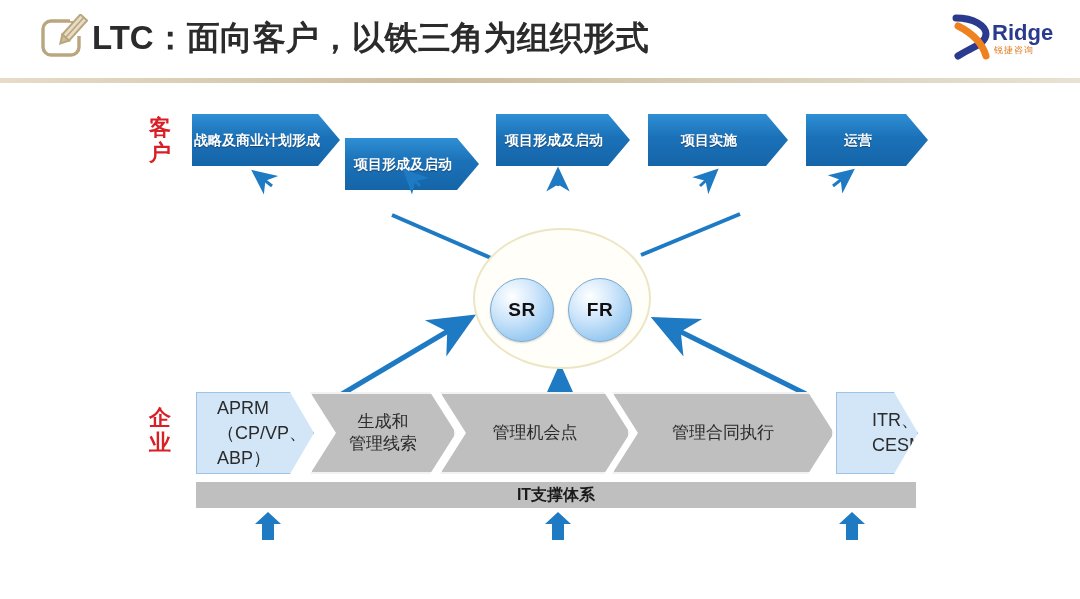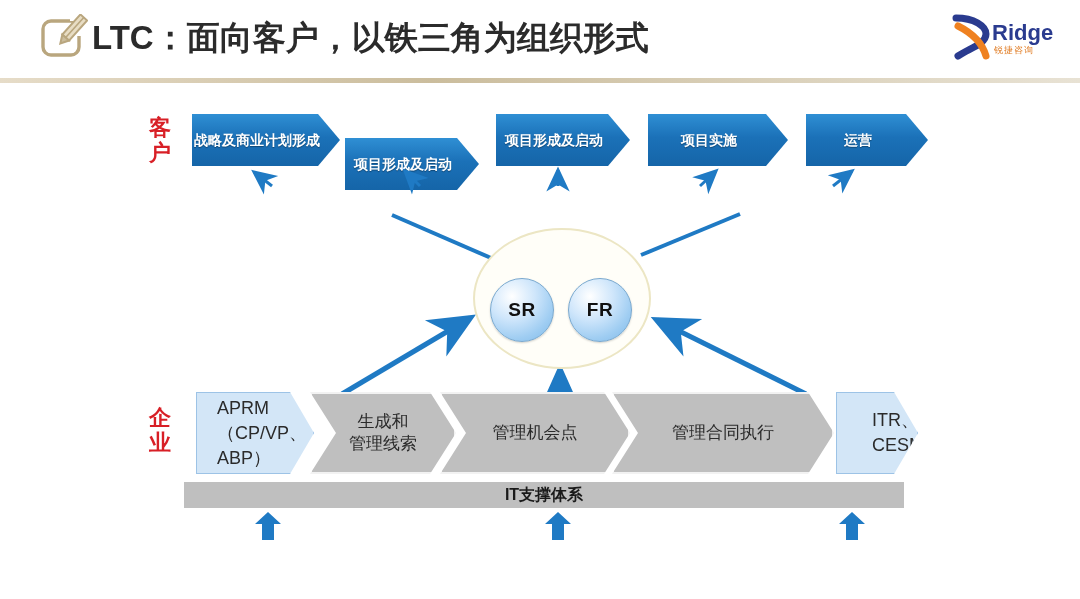--- a/index.html
+++ b/index.html
@@ -111,21 +111,21 @@
   .proc span{
     color:#2b2b2b;font-size:17px;line-height:22px;text-align:center;display:block;width:100%;
   }
   .proc.blue span{text-align:left;padding-left:14px;width:auto;font-size:18px;line-height:25px;}
   .proc.gray span{padding-left:14px;padding-right:14px;}
 
   
   .bar{
     position:absolute;display:flex;align-items:center;justify-content:center;
   }
-  #it-bar{left:184px;top:482px;width:720px;height:26px;background:#bfbfbf;}
+  #it-bar{left:196px;top:482px;width:720px;height:26px;background:#bfbfbf;}
   #it-bar span{font-size:16px;color:#1a1a1a;font-weight:bold;}
   #cesm-bar{left:204px;top:541px;width:712px;height:30px;background:#cfe2f5;}
   #cesm-bar span{font-size:18px;color:#1a1a1a;}
 
   svg.overlay{position:absolute;left:0;top:0;width:1080px;height:599px;pointer-events:none;}
 </style>
 </head>
 <body>
 
 <div id="slide">

